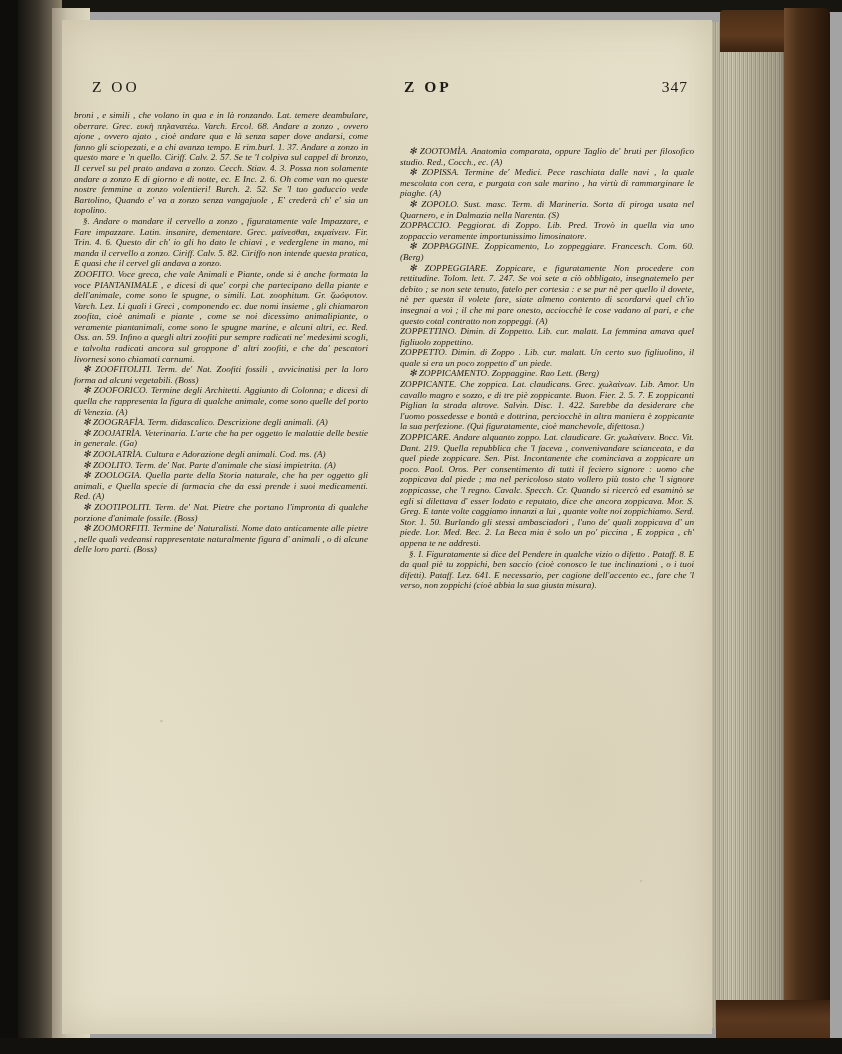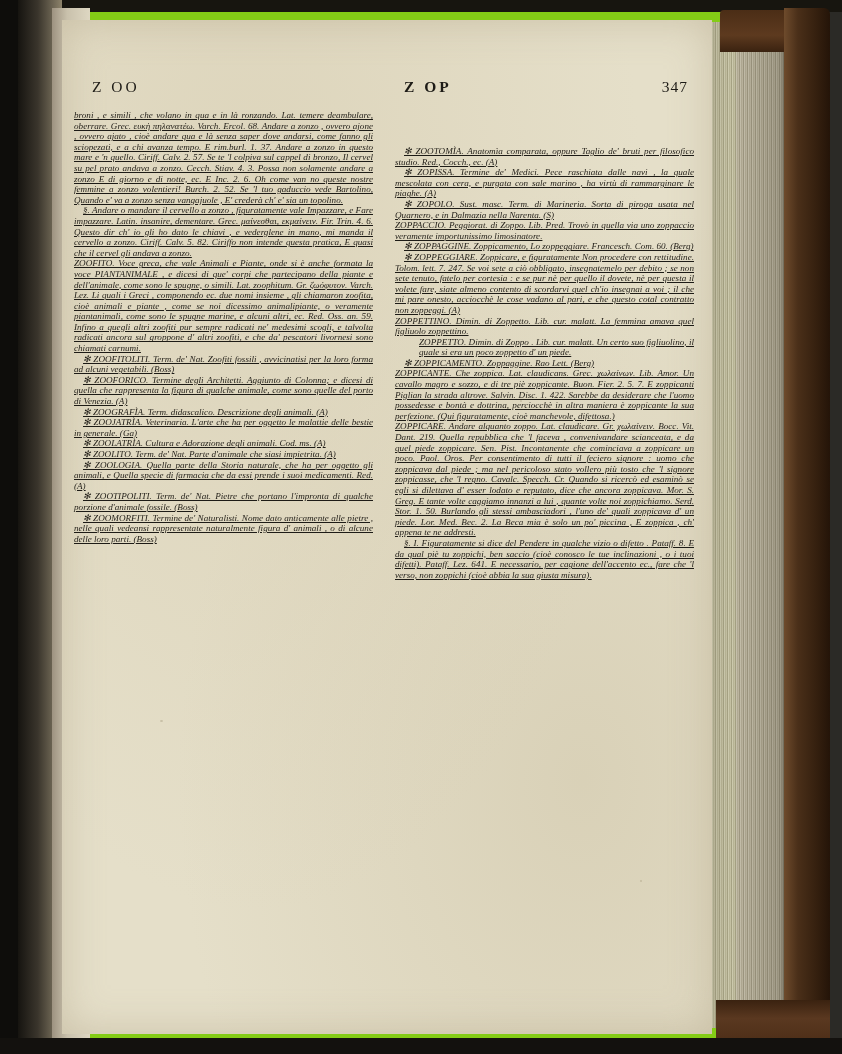--- a/index.html
+++ b/index.html
@@ -8,23 +8,23 @@
     background: #2b2a26;
   }
   body {
     width: 842px;
     height: 1054px;
     overflow: hidden;
     font-family: "Liberation Serif", serif;
   }
   #page {
     position: relative;
-    width: 736px;
+    width: 842px;
     height: 1054px;
-    background: #84cc16;
+    background: #a3a3a3;
   }
 
   
   .dark-left {
     position: absolute;
     left: 0; top: 0;
     width: 18px; height: 1054px;
     background: #0e0d0b;
   }
   .gutter-shadow {
@@ -121,23 +121,22 @@
   .rh-center {
     position: absolute; left: 330px; top: 0; font-weight: bold;
   }
   .rh-page {
     position: absolute; right: 6px; top: 0;
     letter-spacing: 1px;
   }
   .columns {
     position: relative;
     display: flex;
-    gap: 22px;
+    gap: 32px;
     margin-top: 6px;
-    text-decoration: underline;
   }
   .col {
     width: 299px;
     font-size: 9.15px;
     line-height: 10.6px;
     text-align: justify;
     color: #201d17;
   }
   .col p {
     margin: 0;
@@ -197,21 +196,21 @@
           <p class="entry it" style="text-indent: 9px;">✻ ZOOMORFITI. Termine de' Naturalisti. Nome dato anticamente alle pietre , nelle quali vedeansi rappresentate naturalmente figura d' animali , o di alcune delle loro parti. (Boss)</p>
         </div>
       <div class="col" id="col-right">
           <p class="entry it" style="text-indent: 9px; margin-top: 36px;">✻ ZOOTOMÌA. Anatomìa comparata, oppure Taglio de' bruti per filosofico studio. Red., Cocch., ec. (A)</p>
           <p class="entry it" style="text-indent: 9px;">✻ ZOPISSA. Termine de' Medici. Pece raschiata dalle navi , la quale mescolata con cera, e purgata con sale marino , ha virtù di rammarginare le piaghe. (A)</p>
           <p class="entry it" style="text-indent: 9px;">✻ ZOPOLO. Sust. masc. Term. di Marineria. Sorta di piroga usata nel Quarnero, e in Dalmazia nella Narenta. (S)</p>
           <p class="entry it" style="text-indent: 0px;">ZOPPACCIO. Peggiorat. di Zoppo. Lib. Pred. Trovò in quella via uno zoppaccio veramente importunissimo limosinatore.</p>
           <p class="entry it" style="text-indent: 9px;">✻ ZOPPAGGINE. Zoppicamento, Lo zoppeggiare. Francesch. Com. 60. (Berg)</p>
           <p class="entry it" style="text-indent: 9px;">✻ ZOPPEGGIARE. Zoppicare, e figuratamente Non procedere con rettitudine. Tolom. lett. 7. 247. Se voi sete a ciò obbligato, insegnatemelo per debito ; se non sete tenuto, fatelo per cortesia : e se pur nè per quello il dovete, nè per questa il volete fare, siate almeno contento di scordarvi quel ch'io insegnai a voi ; il che mi pare onesto, acciocchè le cose vadano al pari, e che questo cotal contratto non zoppeggi. (A)</p>
           <p class="entry it" style="text-indent: 0px;">ZOPPETTINO. Dimin. di Zoppetto. Lib. cur. malatt. La femmina amava quel figliuolo zoppettino.</p>
-          <p class="entry it" style="text-indent: 0px; margin-left: 24px;">ZOPPETTO. Dimin. di Zoppo . Lib. cur. malatt. Un certo suo figliuolino, il quale si era un poco zoppetto d' un piede.</p>
+          <p class="entry it" style="text-indent: 0px;">ZOPPETTO. Dimin. di Zoppo . Lib. cur. malatt. Un certo suo figliuolino, il quale si era un poco zoppetto d' un piede.</p>
           <p class="entry it" style="text-indent: 9px;">✻ ZOPPICAMENTO. Zoppaggine. Rao Lett. (Berg)</p>
           <p class="entry it" style="text-indent: 0px;">ZOPPICANTE. Che zoppica. Lat. claudicans. Grec. χωλαίνων. Lib. Amor. Un cavallo magro e sozzo, e di tre piè zoppicante. Buon. Fier. 2. 5. 7. E zoppicanti Piglian la strada altrove. Salvin. Disc. 1. 422. Sarebbe da desiderare che l'uomo possedesse e bontà e dottrina, perciocchè in altra maniera è zoppicante la sua perfezione. (Qui figuratamente, cioè manchevole, difettosa.)</p>
           <p class="entry it" style="text-indent: 0px;">ZOPPICARE. Andare alquanto zoppo. Lat. claudicare. Gr. χωλαίνειν. Bocc. Vit. Dant. 219. Quella repubblica che 'l faceva , convenivandare scianceata, e da quel piede zoppicare. Sen. Pist. Incontanente che cominciava a zoppicare un poco. Paol. Oros. Per consentimento di tutti il feciero signore : uomo che zoppicava dal piede ; ma nel pericoloso stato vollero più tosto che 'l signore zoppicasse, che 'l regno. Cavalc. Specch. Cr. Quando si ricercò ed esaminò se egli si dilettava d' esser lodato e reputato, dice che ancora zoppicava. Mor. S. Greg. E tante volte caggiamo innanzi a lui , quante volte noi zoppichiamo. Serd. Stor. 1. 50. Burlando gli stessi ambasciadori , l'uno de' quali zoppicava d' un piede. Lor. Med. Bec. 2. La Beca mia è solo un po' piccina , E zoppica , ch' appena te ne addresti.</p>
           <p class="entry it" style="text-indent: 9px;">§. I. Figuratamente si dice del Pendere in qualche vizio o difetto . Pataff. 8. E da qual piè tu zoppichi, ben saccio (cioè conosco le tue inclinazioni , o i tuoi difetti). Pataff. Lez. 641. E necessario, per cagione dell'accento ec., fare che 'l verso, non zoppichi (cioè abbia la sua giusta misura).</p>
         </div>
 
     </div>
   </div>
 
   <div class="speckle" style="left:300px; top:140px; width:2px; height:2px;"></div>

